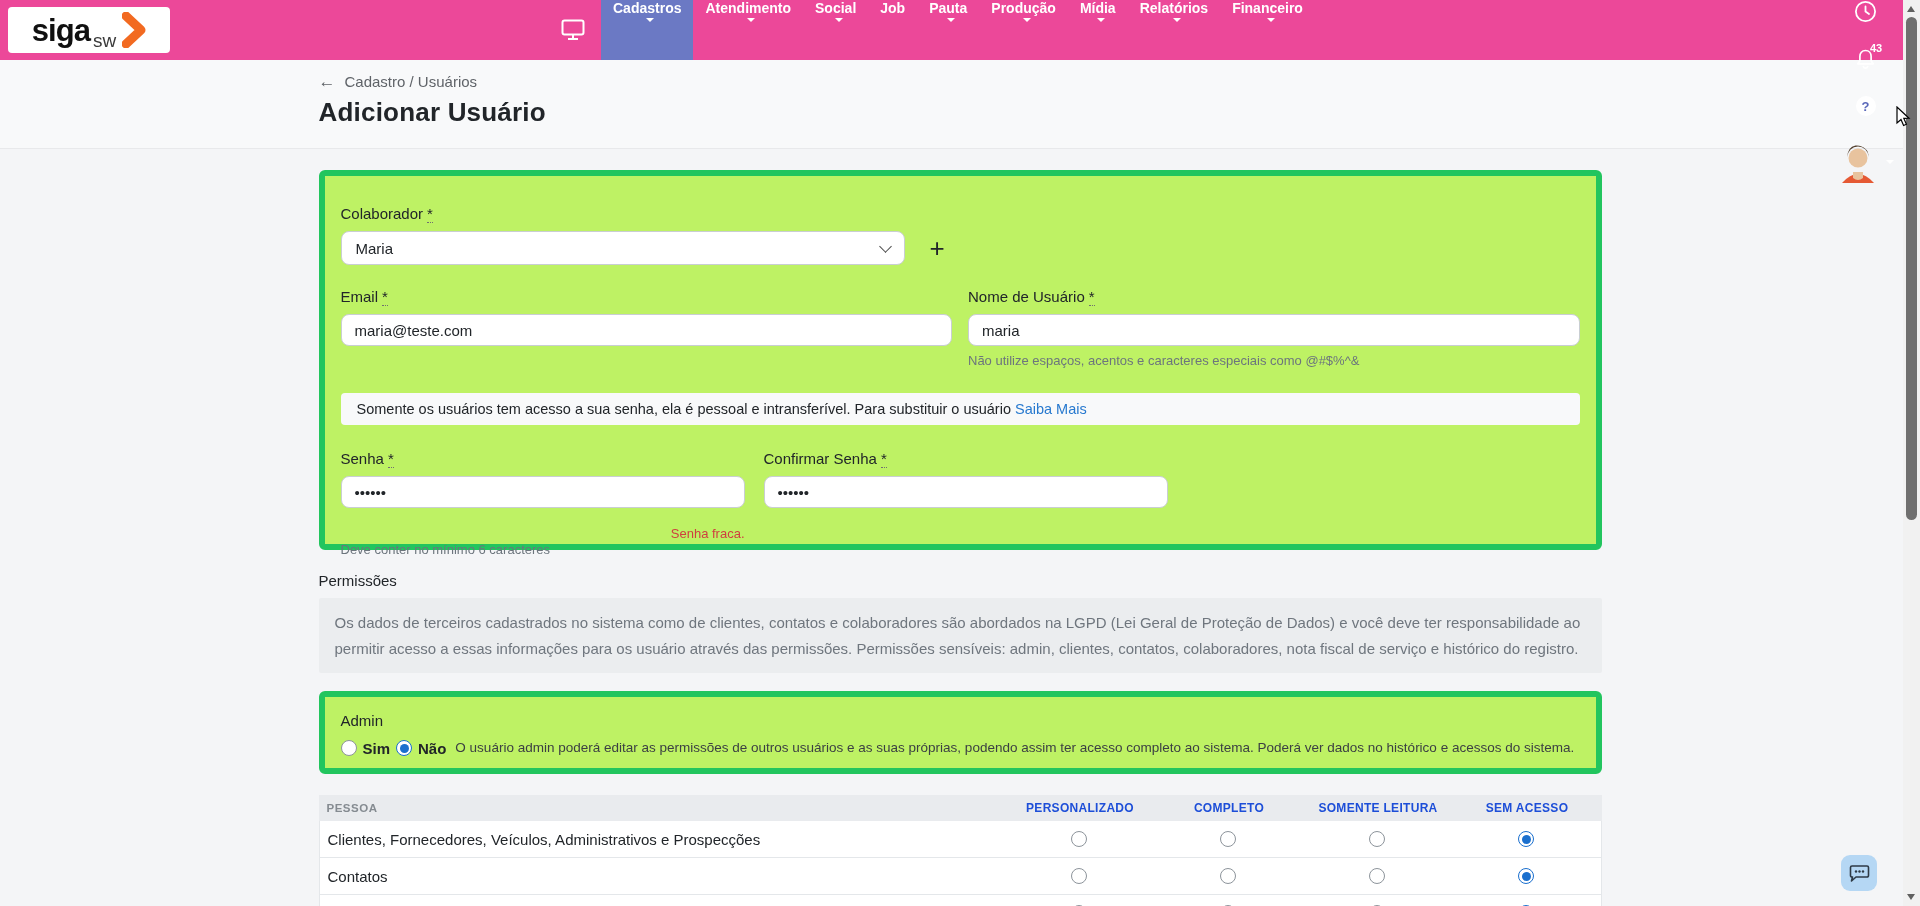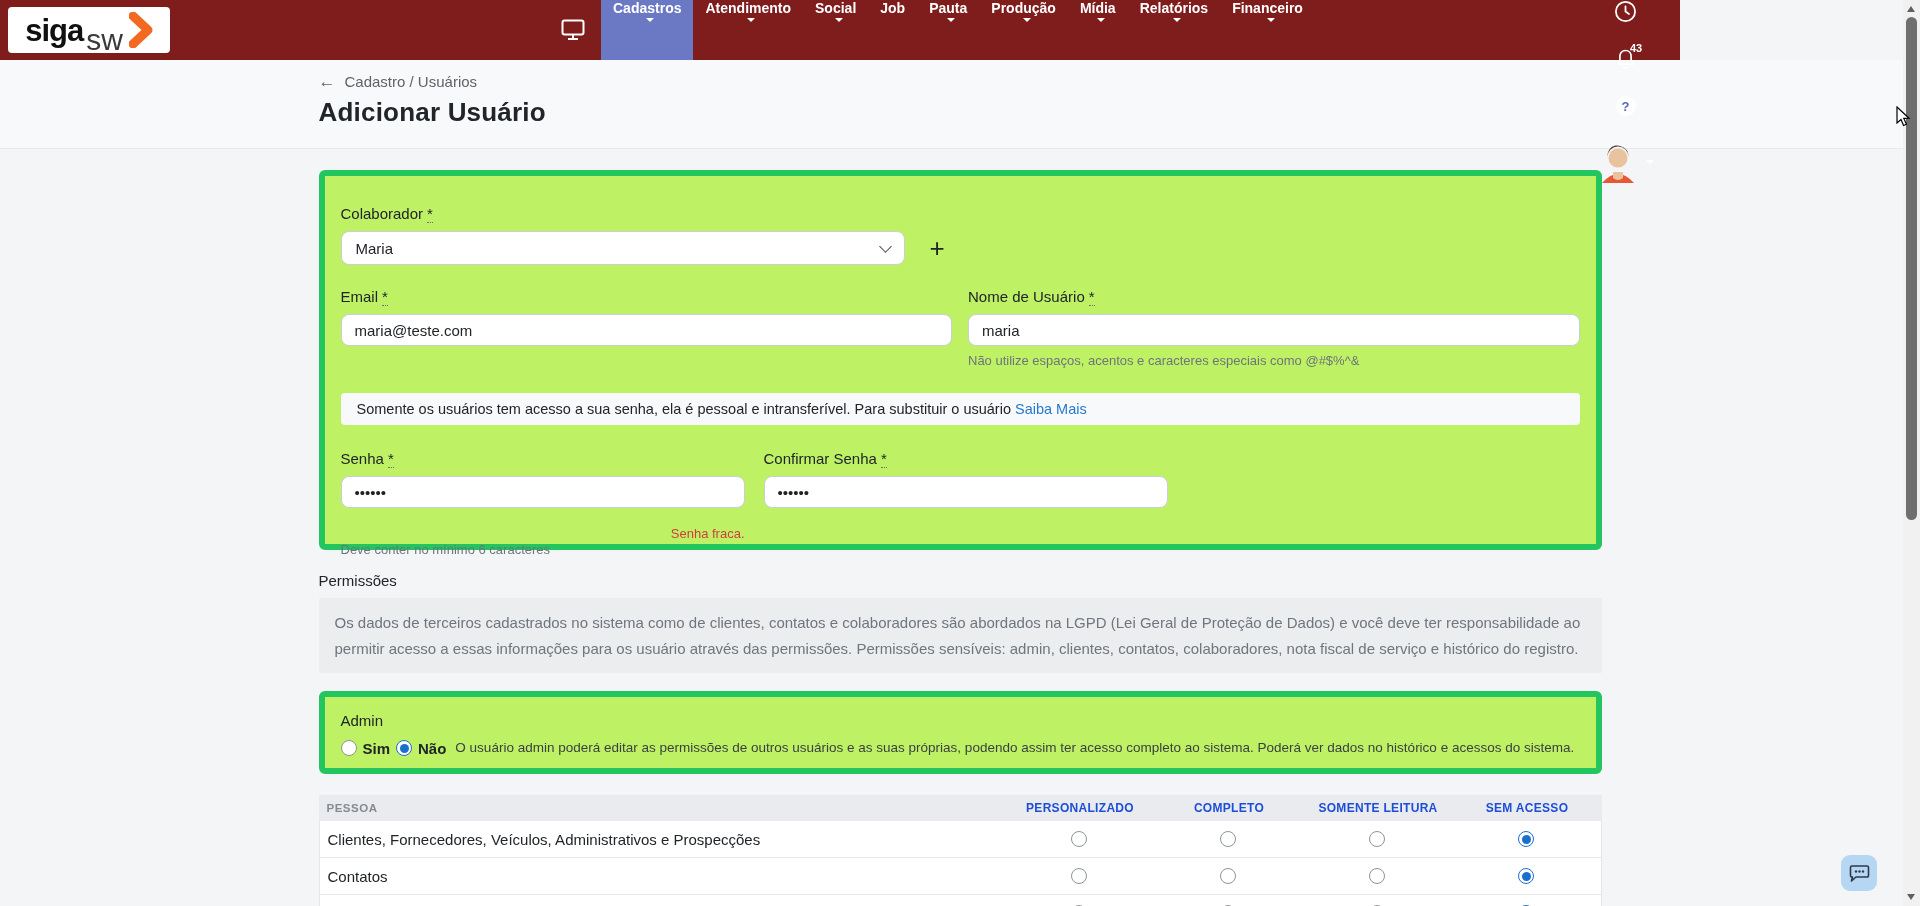--- a/index.html
+++ b/index.html
@@ -1,25 +1,25 @@
 <!DOCTYPE html>
 <html><head>
 <meta charset="utf-8">
 <style>
   html,body{margin:0;padding:0;}
   body{width:1920px;height:906px;overflow:hidden;background:#f4f5f7;
        font-family:"Liberation Sans","DejaVu Sans",sans-serif;-webkit-font-smoothing:antialiased;}
   .screen{position:relative;width:1920px;height:906px;overflow:hidden;}
 
   
-  .navbar{position:absolute;top:0;left:0;width:1680px;height:60px;background:#7f1d1d;z-index:5;}
+  .navbar{position:absolute;top:0;left:0;width:1920px;height:60px;background:#ec4899;z-index:5;}
   .brand{position:absolute;left:8px;top:7px;width:162px;height:46px;background:#fff;border-radius:4px;
          display:flex;align-items:center;justify-content:center;cursor:pointer;}
   .brand-main{font-size:31px;font-weight:800;color:#101010;letter-spacing:-1px;line-height:1;}
-  .brand-sub{font-size:30px;font-weight:400;color:#3a3a3a;margin:20px 2px 0 3px;line-height:1;}
+  .brand-sub{font-size:19px;font-weight:400;color:#3a3a3a;margin:20px 2px 0 3px;line-height:1;}
   .nav-center{position:absolute;left:545px;top:0;height:60px;display:flex;align-items:stretch;}
   .nav-monitor{display:flex;align-items:center;padding:0 16px;cursor:pointer;}
   .nav-item{display:flex;align-items:center;padding:0 12px;color:#fff;font-size:14px;font-weight:700;cursor:pointer;white-space:nowrap;flex-direction:column;}
   .nav-item.active{background:#6b79c4;}
   .caret{width:0;height:0;border-left:4px solid transparent;border-right:4px solid transparent;
          border-top:4px solid #fff;margin-left:6px;margin-top:2px;}
   .nav-right{position:absolute;right:26px;top:0;height:60px;display:flex;align-items:center;gap:25px;flex-direction:column;}
   .icon-btn{position:relative;display:flex;align-items:center;justify-content:center;cursor:pointer;}
   .bell-badge{position:absolute;top:-6px;left:15px;color:#fff;font-size:11px;font-weight:700;}
   .help-circle{width:20px;height:20px;border-radius:50%;background:#fff;color:#5a68b9;font-size:13px;

